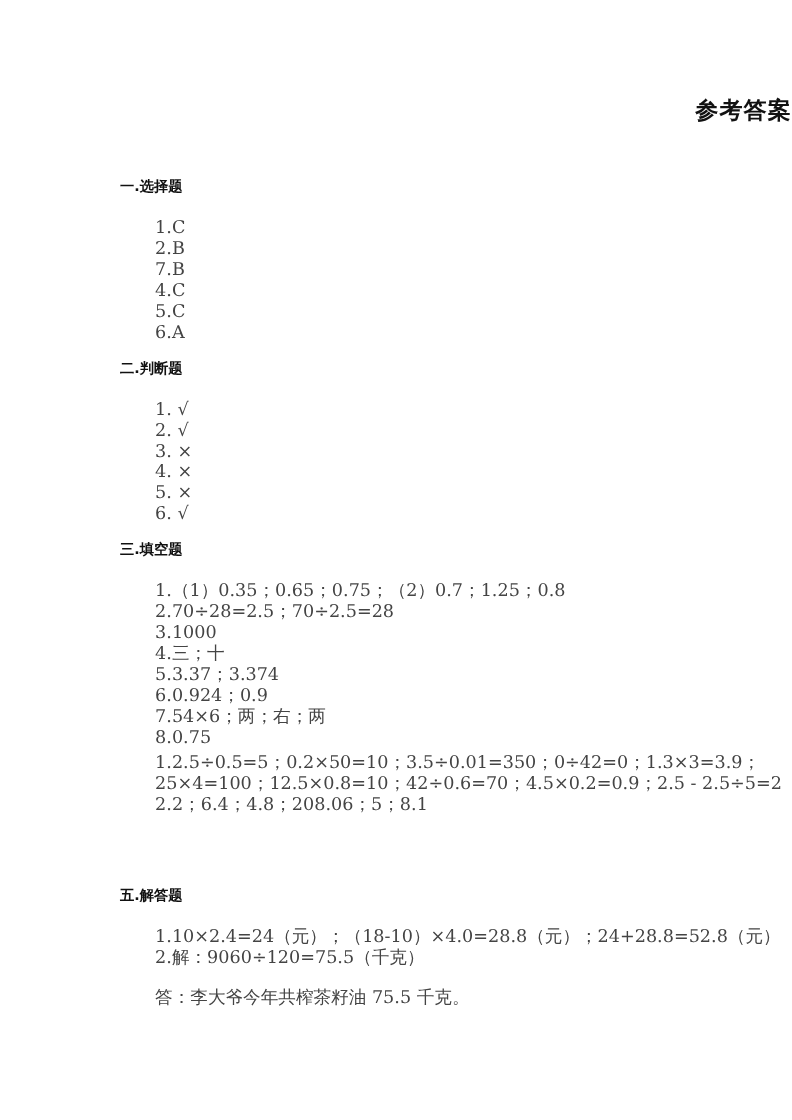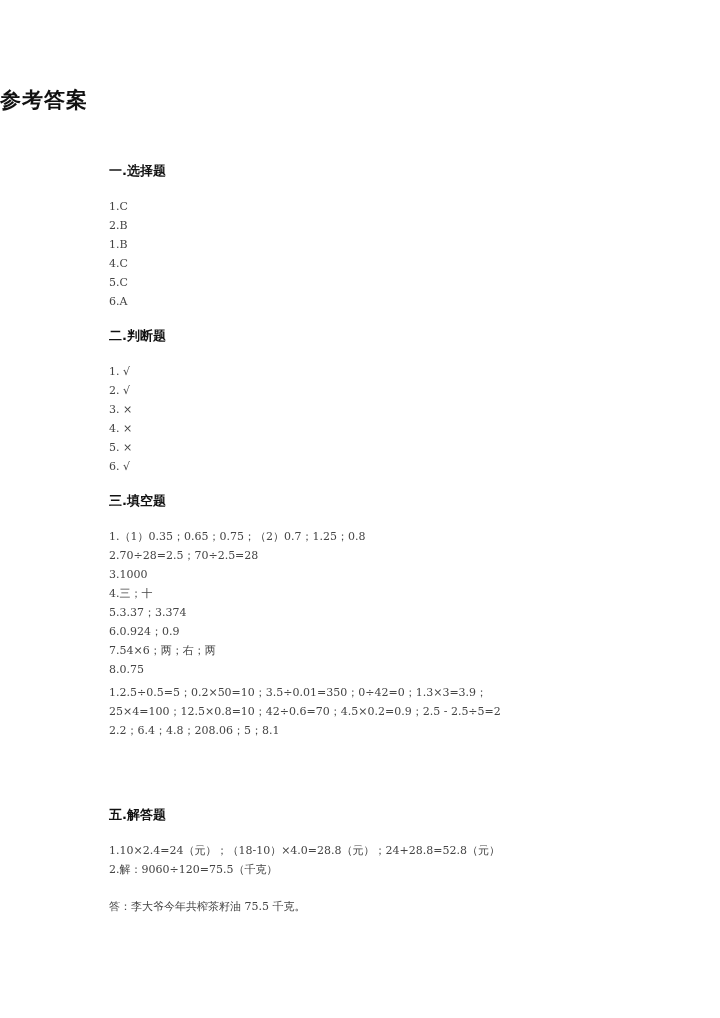--- a/index.html
+++ b/index.html
@@ -1,40 +1,40 @@
 <!DOCTYPE html>
 <html><head>
   <meta charset="utf-8">
   <style>
     html, body { margin: 0; padding: 0; background: #ffffff; }
     body { width: 720px; height: 1018px; position: relative; overflow: hidden;
            font-family: "DejaVu Serif", "Liberation Serif", serif; color: #333; }
     .page { position: absolute; left: 0; top: 0; width: 720px; height: 1018px; }
-    .title { position: absolute; left: 0; width: 720px; top: 86px; text-align: left;
+    .title { position: absolute; left: 0; width: 720px; top: 86px; text-align: right;
              font-family: "DejaVu Sans", "Liberation Sans", sans-serif;
              font-size: 21px; font-weight: bold; color: #111; letter-spacing: 1px; }
     .section { position: absolute; left: 109px; }
     .sec-head { font-family: "DejaVu Sans", "Liberation Sans", sans-serif;
                 font-size: 13px; font-weight: bold; color: #111; height: 19px; line-height: 19px; margin-top: 29px; }
-    .line { font-size: 11px; line-height: 19px; height: 19px; white-space: nowrap; color: #444; }
+    .line { font-size: 16px; line-height: 19px; height: 19px; white-space: nowrap; color: #444; margin-left: 32px; }
     .gap { height: 17px; }
     .gap-big { height: 18px; }
   </style>
 </head>
 <body>
 
 <div class="page">
   <div class="title">参考答案</div>
 
   <div class="section" style="top:132px;">
     <div class="sec-head">一.选择题</div>
     <div class="gap"></div>
     <div class="line">1.C</div>
     <div class="line">2.B</div>
-    <div class="line">1.B</div>
+    <div class="line">7.B</div>
     <div class="line">4.C</div>
     <div class="line">5.C</div>
     <div class="line">6.A</div>
   </div>
 
   <div class="section" style="top:297px;">
     <div class="sec-head">二.判断题</div>
     <div class="gap"></div>
     <div class="line">1. √</div>
     <div class="line">2. √</div>

